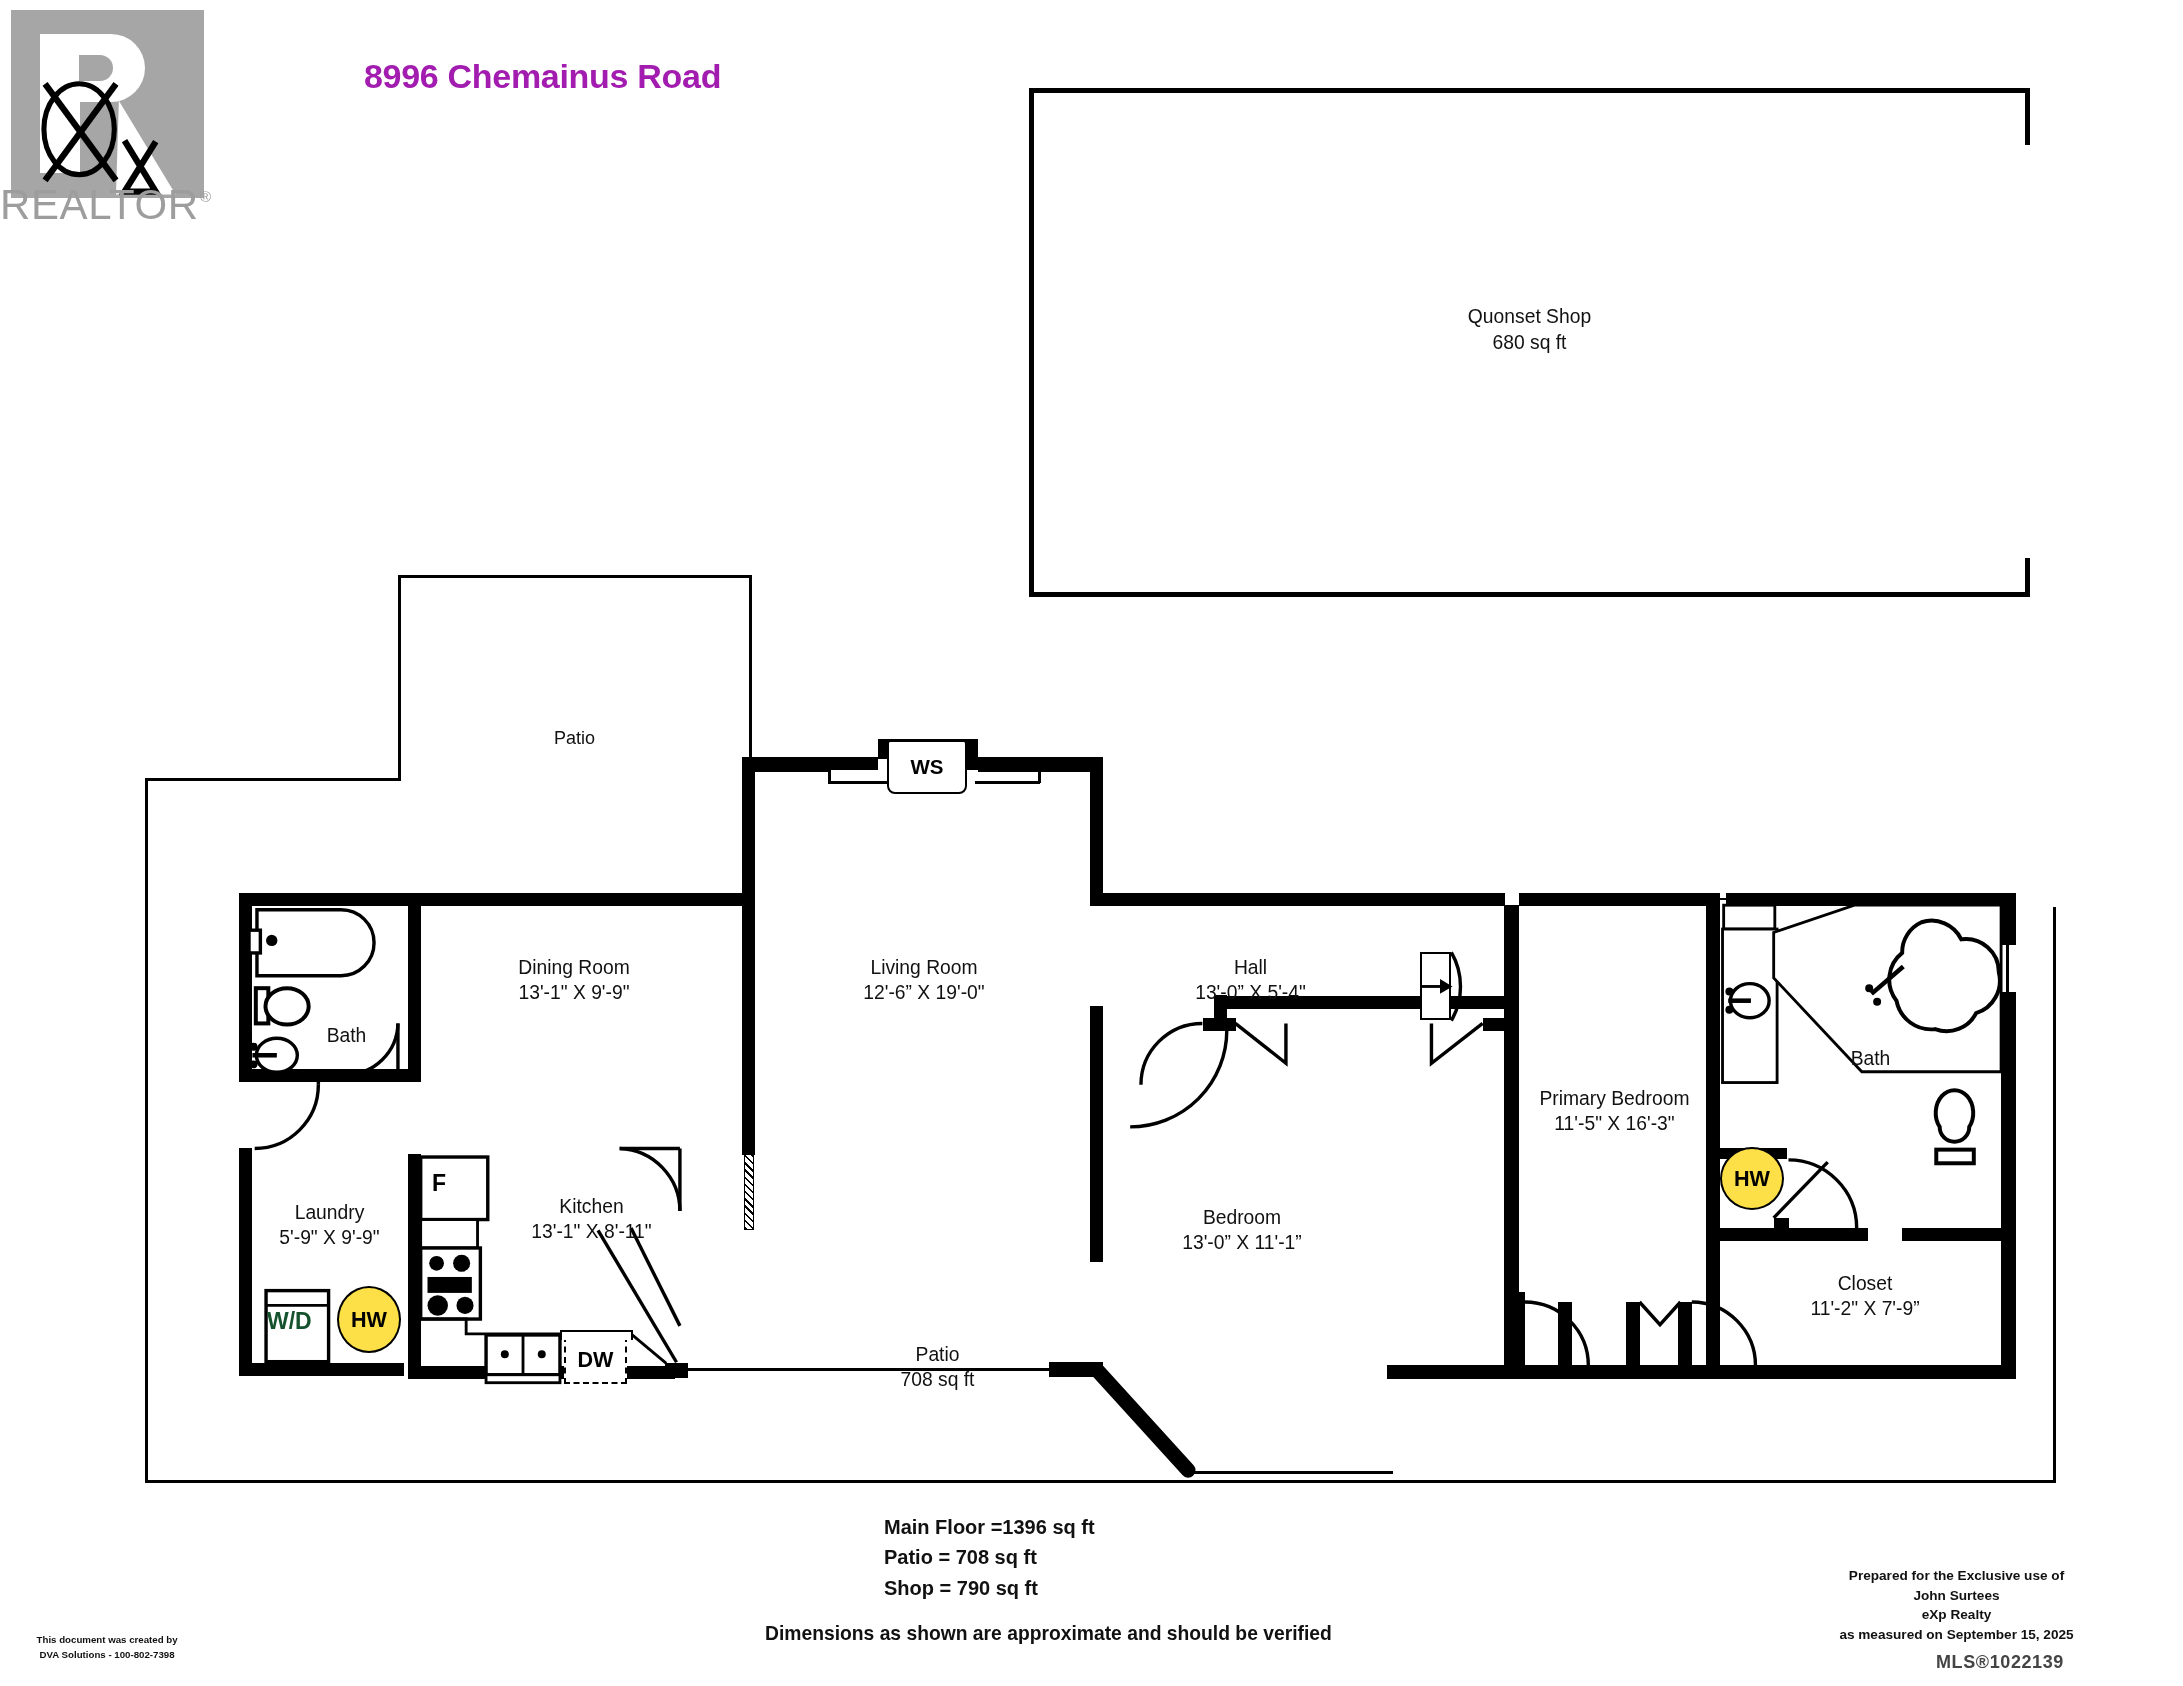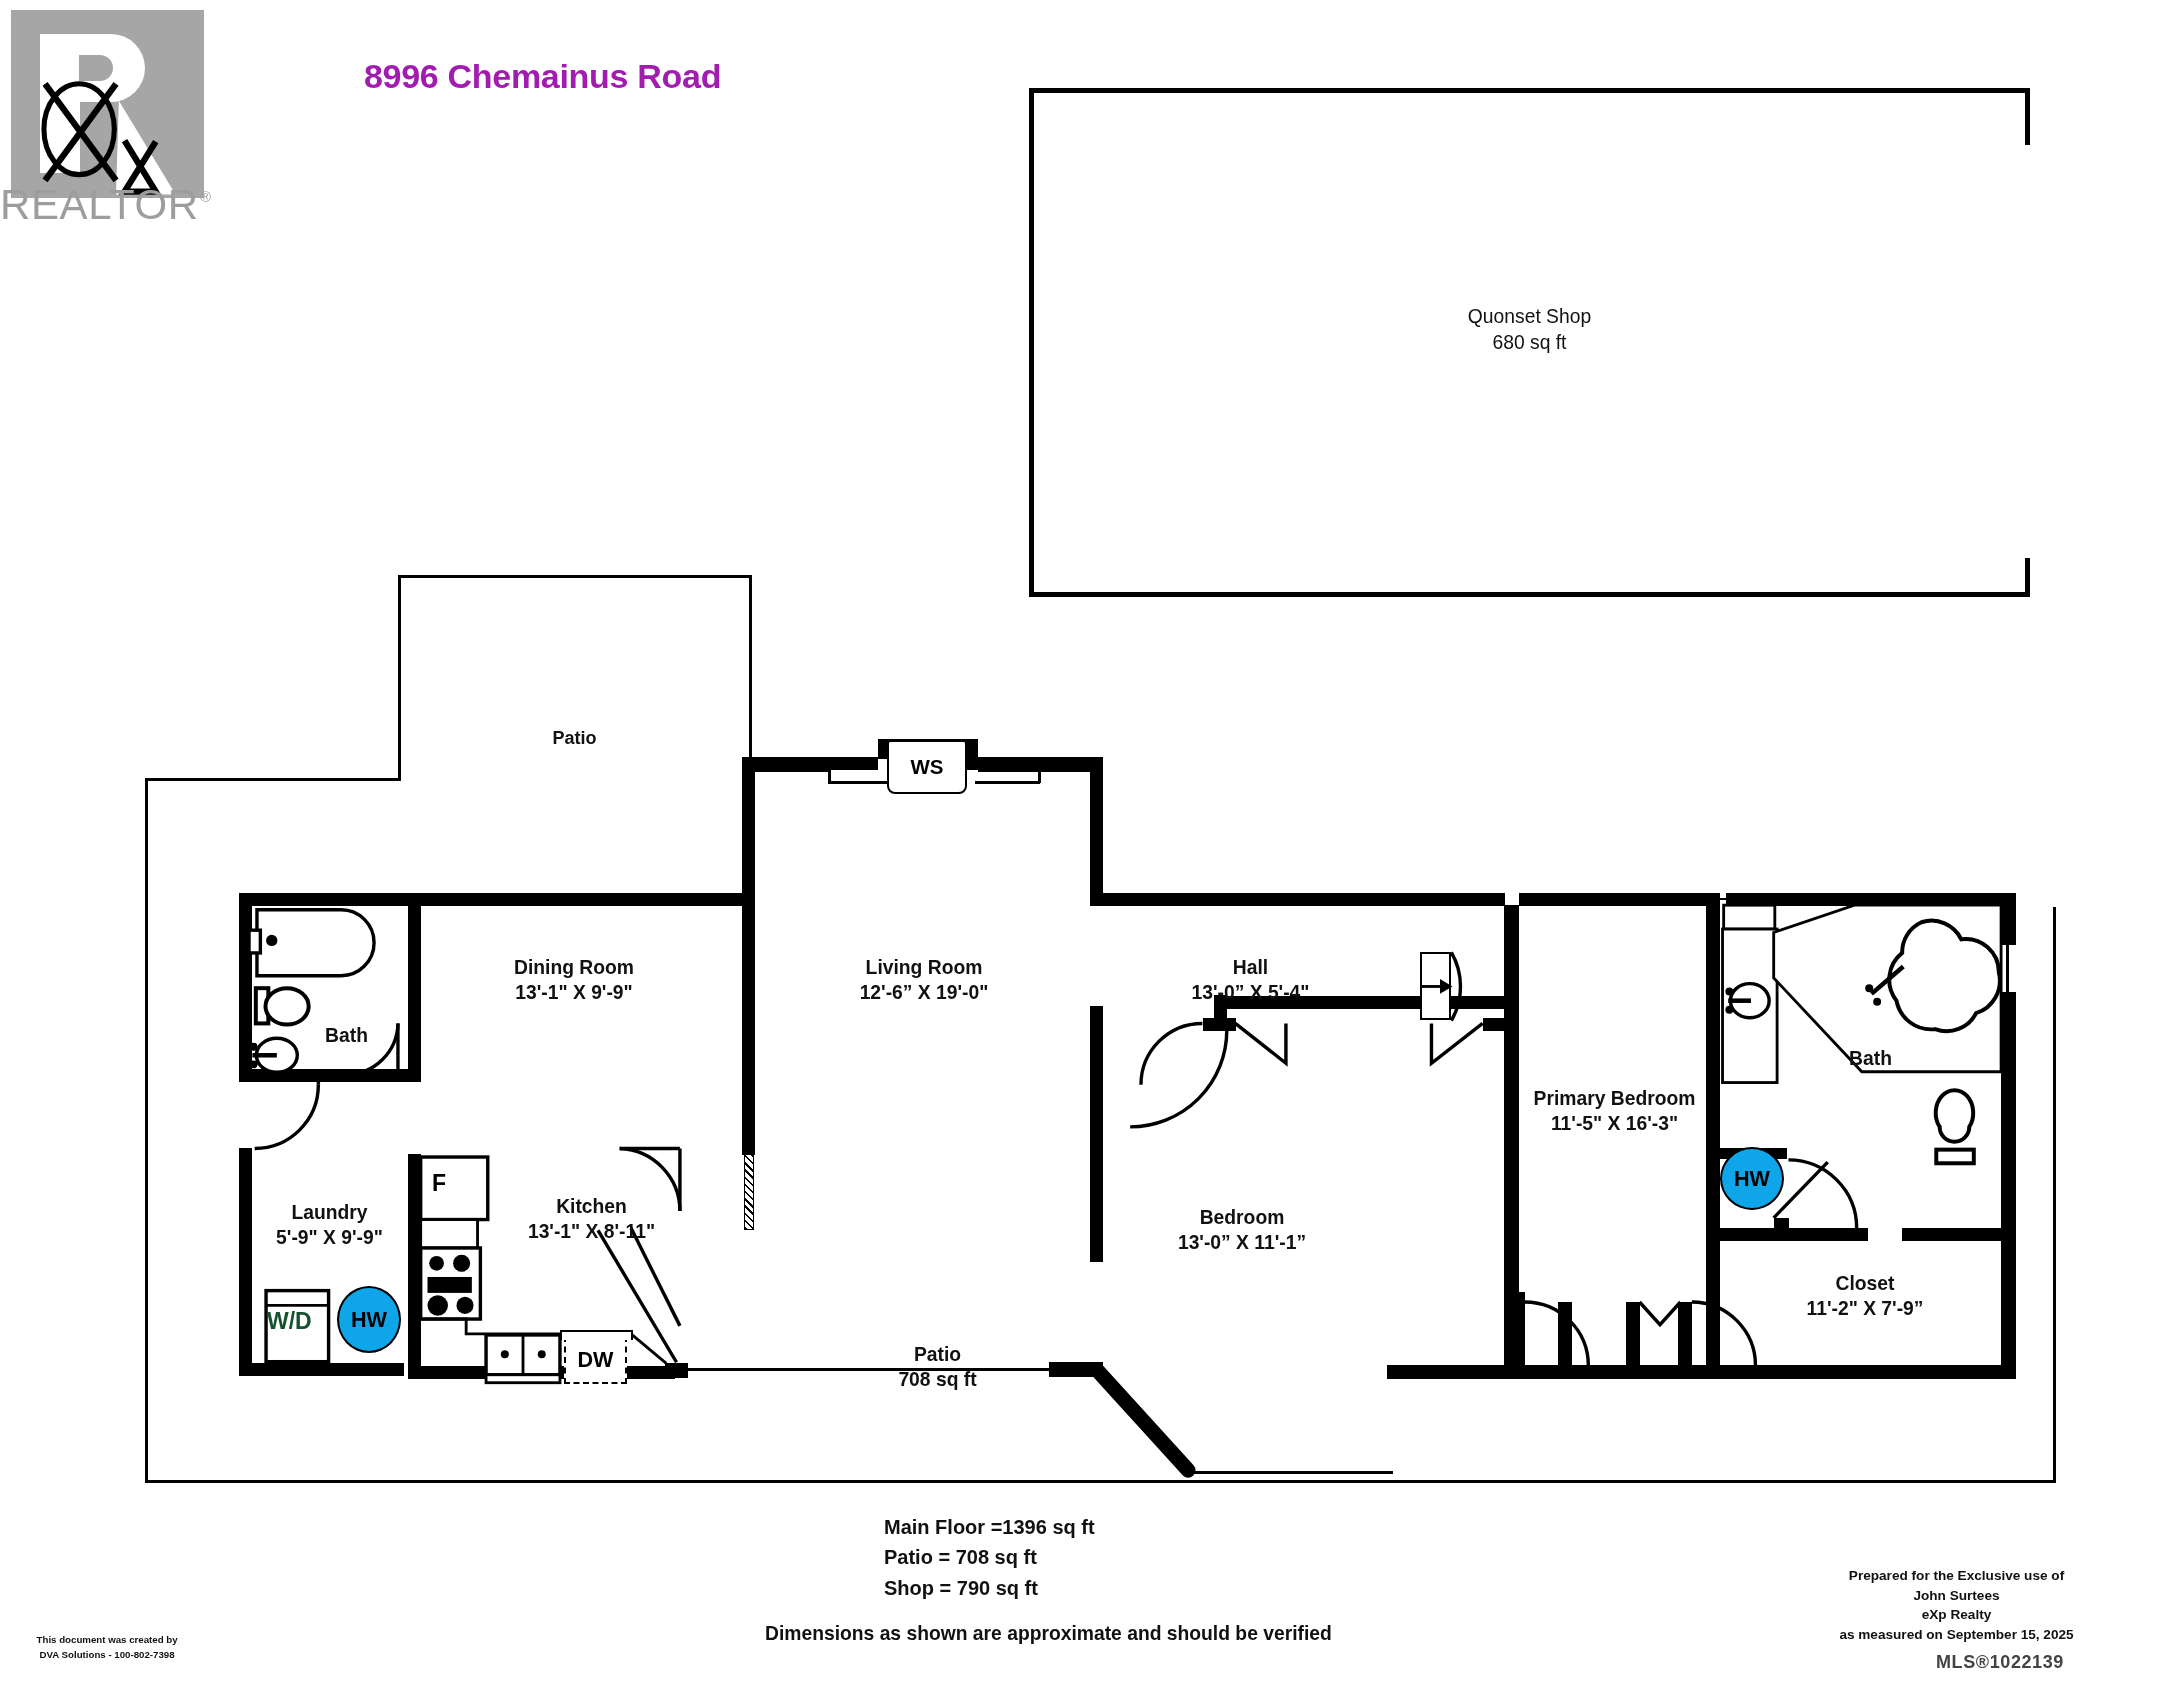--- a/index.html
+++ b/index.html
@@ -24,26 +24,26 @@
   #shop-label{position:absolute;left:0;top:216px;width:1001px;text-align:center;font-size:19.3px;font-weight:normal;line-height:1.35;color:#111;}
 
   
   .thin{position:absolute;background:#000;}
 
   
   .w{position:absolute;background:#000;}
 
   
   .fx{position:absolute;box-sizing:border-box;border:2.3px solid #000;background:#fff;}
-  .circ{position:absolute;box-sizing:border-box;border:2.8px solid #000;border-radius:50%;background:#0ea5e9;
+  .circ{position:absolute;box-sizing:border-box;border:2.8px solid #000;border-radius:50%;background:#fde047;
         display:flex;align-items:center;justify-content:center;font-weight:bold;color:#000;}
   .dash{position:absolute;box-sizing:border-box;border:2.8px dashed #000;background:#fff;
         display:flex;align-items:center;justify-content:center;font-weight:bold;}
 
-  .rlabel{position:absolute;text-align:center;font-weight:bold;color:#111;line-height:1.3;white-space:nowrap;}
+  .rlabel{position:absolute;text-align:center;font-weight:normal;color:#111;line-height:1.3;white-space:nowrap;}
   .rlabel .nm{display:block;}
   .rlabel .dim{display:block;}
 
   
   #foot-summary{position:absolute;left:884px;top:1512px;text-align:left;font-size:20px;font-weight:bold;line-height:1.52;color:#111;}
   #foot-note{position:absolute;left:765px;top:1623px;font-size:19.3px;font-weight:bold;color:#111;}
   #foot-credit{position:absolute;left:1780px;top:1566px;width:353px;text-align:center;font-size:13.6px;font-weight:bold;line-height:1.45;color:#111;}
   #mls{position:absolute;left:1936px;top:1652px;font-size:18px;font-weight:bold;color:#444;letter-spacing:0.6px;}
   #dva{position:absolute;left:21.6px;top:1633px;width:171px;text-align:center;font-size:9.7px;font-weight:bold;line-height:1.5;color:#111;}
 

